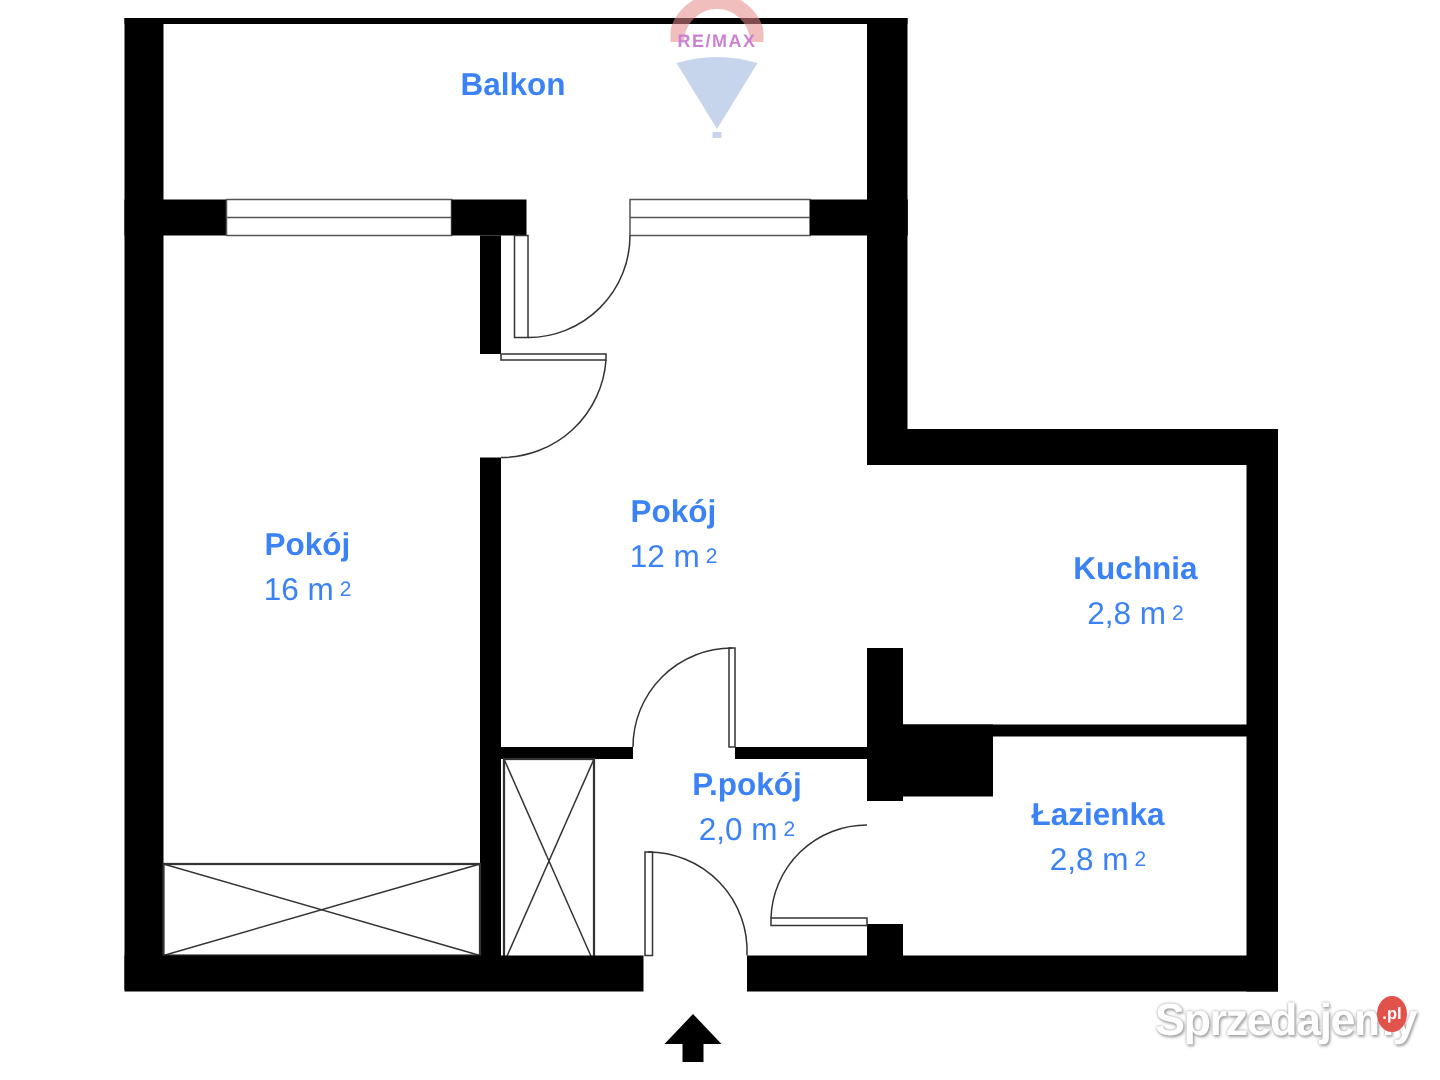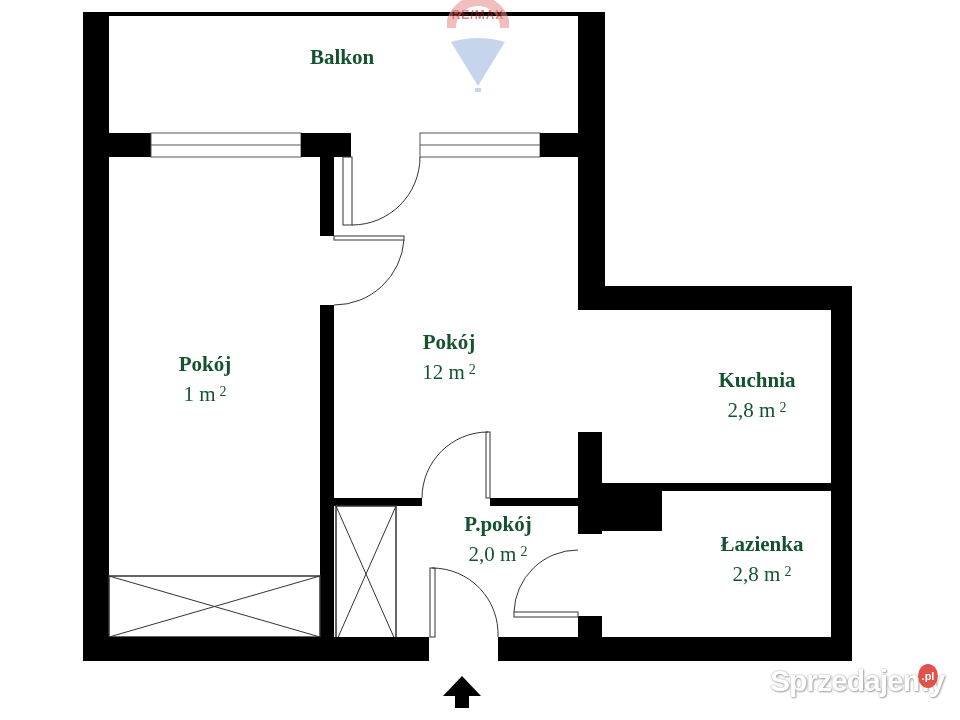--- a/index.html
+++ b/index.html
@@ -1,23 +1,23 @@
 <!DOCTYPE html>
 <html><head>
   <meta charset="utf-8">
   <style>
     html, body { margin:0; padding:0; background:#ffffff; }
     body { width:960px; height:720px; position:relative; overflow:hidden; font-family:"Liberation Sans", sans-serif; }
     svg.plan { position:absolute; left:0; top:0; }
-    .label { position:absolute; text-align:center; color:#14532d; font-family:Liberation Serif, serif; transform:translateX(-50%); white-space:nowrap; }
+    .label { position:absolute; text-align:center; color:#3b82f6; font-family:Liberation Sans, sans-serif; transform:translateX(-50%); white-space:nowrap; }
     .label .name { font-weight:bold; font-size:21px; display:block; line-height:24px; }
     .label .area { font-size:21px; display:block; line-height:36px; }
     .label .area sup { font-size:14px; vertical-align:top; position:relative; top:-2px; margin-left:4px; }
     .watermark-remax { position:absolute; left:447px; top:0px; width:62px; height:96px; opacity:0.55; }
-    .remax-text { position:absolute; left:0; top:8px; width:62px; text-align:center; font-size:12px; color:#b91c1c; letter-spacing:1px; font-family:"Liberation Sans", sans-serif; font-weight:bold; }
+    .remax-text { position:absolute; left:0; top:20px; width:62px; text-align:center; font-size:12px; color:#a21caf; letter-spacing:1px; font-family:"Liberation Sans", sans-serif; font-weight:bold; }
     .sprz { position:absolute; left:770px; top:664px; font-size:30px; font-weight:bold; color:#ffffff; text-shadow:0 0 2px #999, 1px 1px 2px #aaa; font-family:"Liberation Sans", sans-serif; letter-spacing:-1px; }
     .pl-badge { position:absolute; left:918px; top:664px; width:20px; height:24px; border-radius:50%; background:#e0524a; color:#fff; font-size:11px; font-weight:bold; line-height:24px; text-align:center; }
   </style>
 </head>
 <body>
 
 <svg class="plan" width="960" height="720" viewBox="0 0 960 720">
 
   <rect x="83" y="12" width="522" height="4" fill="#000"></rect>
   <rect x="83" y="12" width="26" height="648" fill="#000"></rect>
@@ -84,37 +84,37 @@
   </svg>
   <div class="remax-text">RE/MAX</div>
 </div>
 
 <div class="label" style="left:342px; top:45px;">
   <span class="name">Balkon</span>
 </div>
 
 <div class="label" style="left:205px; top:352px;">
   <span class="name">Pokój</span>
-  <span class="area"><span>1 m</span><sup>2</sup></span>
+  <span class="area"><span>16 m</span><sup>2</sup></span>
 </div>
 
 <div class="label" style="left:449px; top:330px;">
   <span class="name">Pokój</span>
   <span class="area"><span>12 m</span><sup>2</sup></span>
 </div>
 
 <div class="label" style="left:717px; top:368px;margin-left:40px;">
   <span class="name">Kuchnia</span>
   <span class="area"><span>2,8 m</span><sup>2</sup></span>
 </div>
 
 <div class="label" style="left:498px; top:512px;text-align:center;">
   <span class="name">P.pokój</span>
   <span class="area"><span>2,0 m</span><sup>2</sup></span>
 </div>
 
-<div class="label" style="left:762px; top:532px;">
+<div class="label" style="left:732px; top:532px;">
   <span class="name">Łazienka</span>
   <span class="area"><span>2,8 m</span><sup>2</sup></span>
 </div>
 
 <div class="sprz">Sprzedajemy</div>
 <div class="pl-badge">.pl</div>
 
 </body></html>

